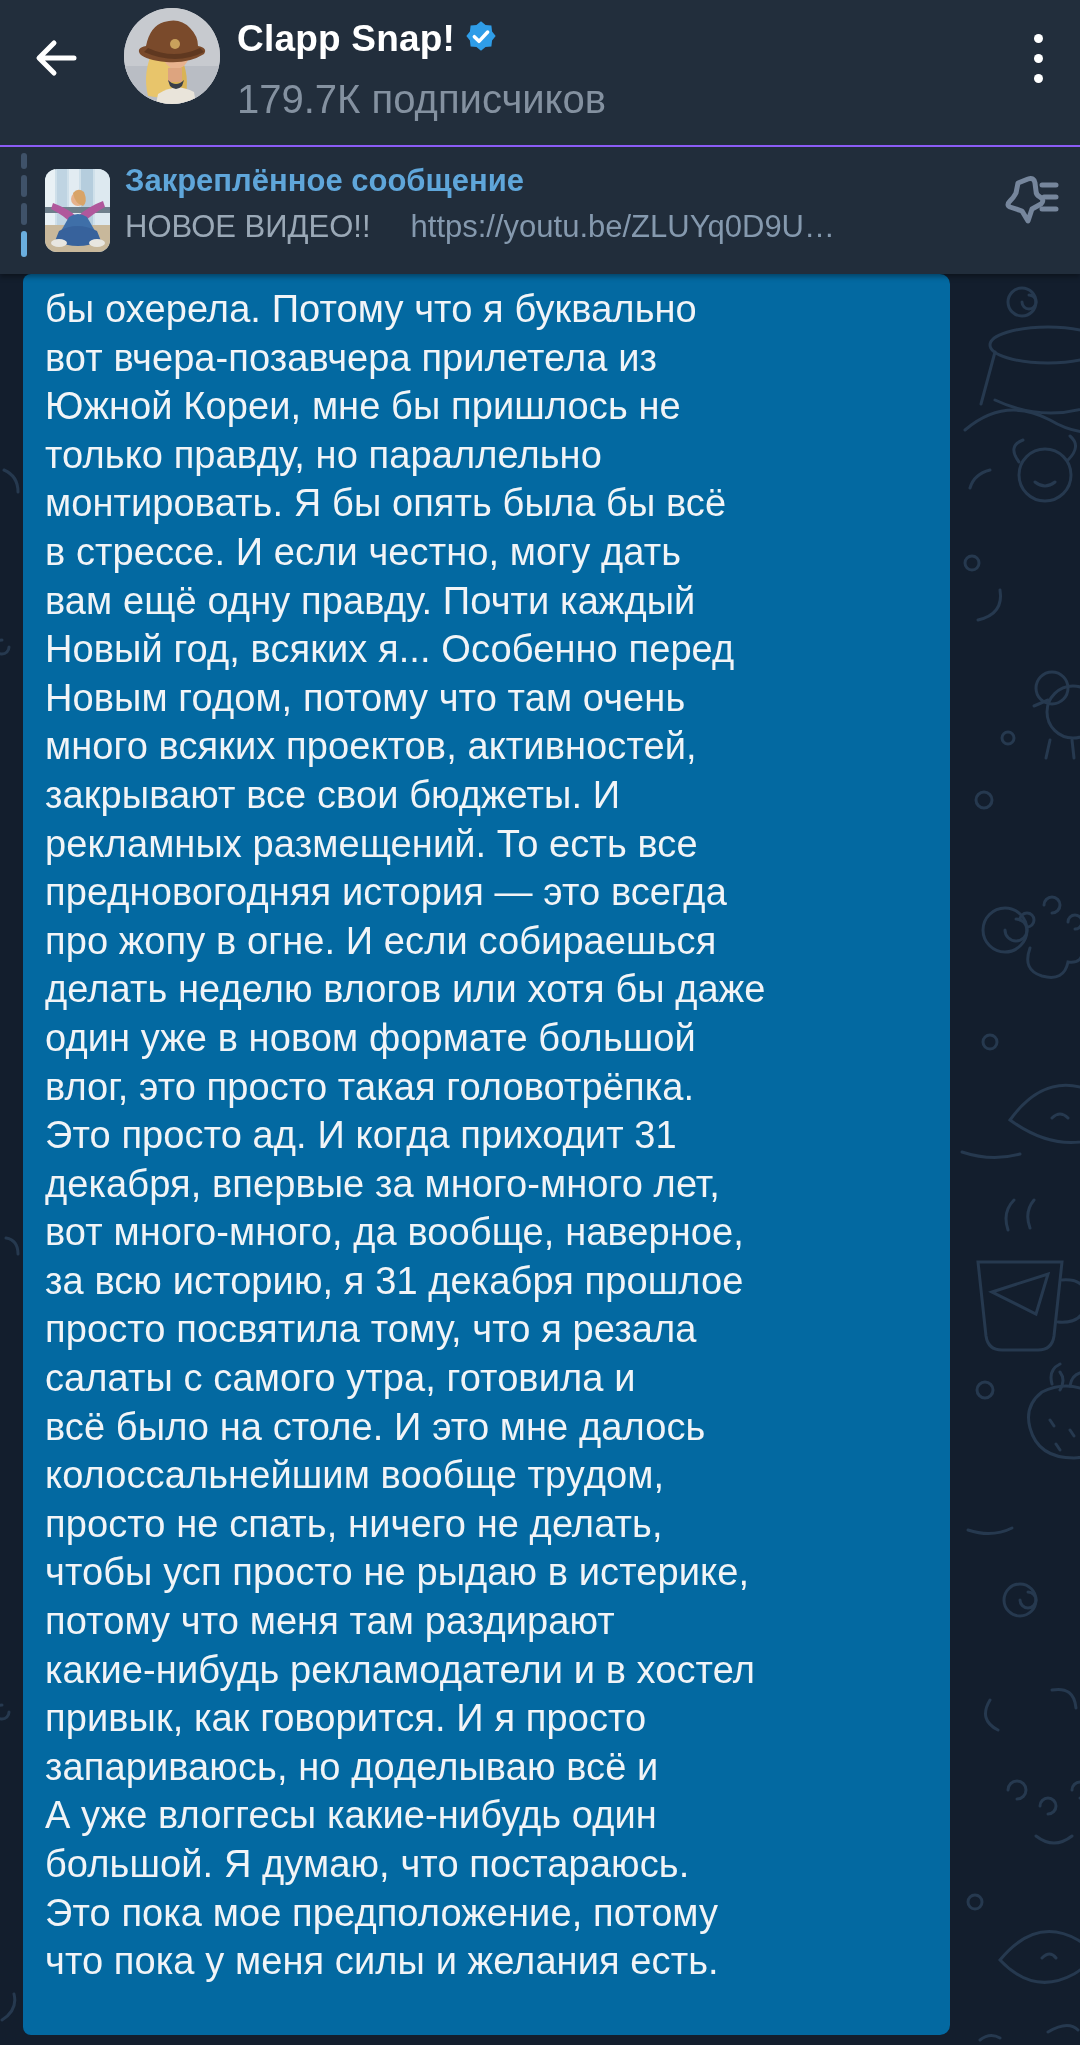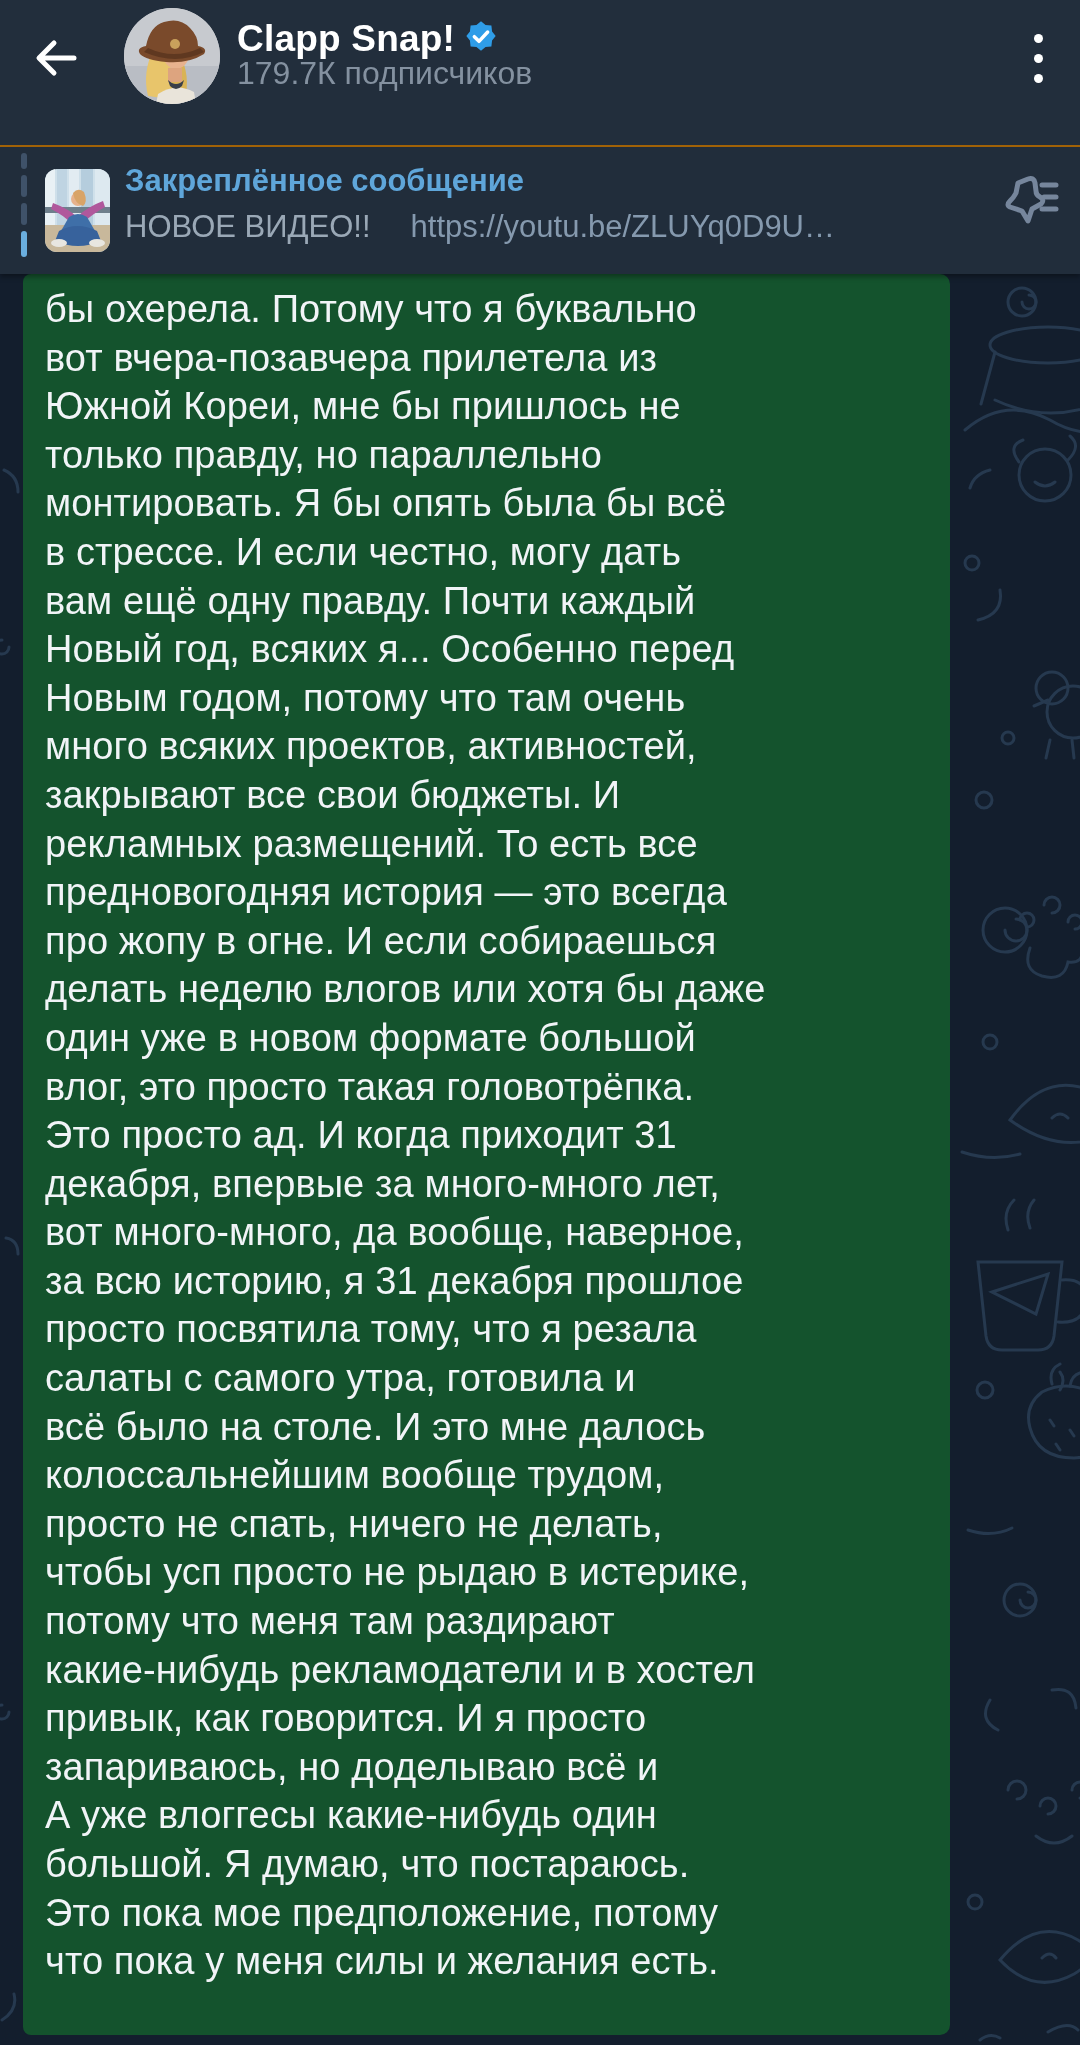--- a/index.html
+++ b/index.html
@@ -19,29 +19,29 @@
   }
   .back-btn{position:absolute;left:30px;top:32px;width:52px;height:52px;}
   .avatar{
     position:absolute;left:124px;top:8px;width:96px;height:96px;border-radius:50%;
     overflow:hidden;background:#c9ccd1;
   }
   .title-row{position:absolute;left:237px;top:18px;height:44px;display:flex;align-items:flex-start;gap:10px;}
   .chat-title{color:#ffffff;font-size:37px;font-weight:700;letter-spacing:.2px;white-space:nowrap;}
   .verified{width:32px;height:32px;margin-top:2px;}
   .chat-subtitle{
-    position:absolute;left:237px;top:55px;font-size:32px;color:#8491a0;white-space:nowrap;
+    position:absolute;left:237px;top:77px;font-size:40px;color:#8491a0;white-space:nowrap;
   }
   .menu-dots{position:absolute;right:22px;top:30px;width:40px;height:56px;display:flex;flex-direction:column;align-items:center;justify-content:center;gap:11px;}
   .menu-dots i{width:9px;height:9px;border-radius:50%;background:#ffffff;display:block;}
   
   .pinned-bar{
     position:absolute;left:0;top:145px;width:1080px;height:129px;
     background:#212d3b;z-index:4;
-    border-top:2px solid #a16207;
+    border-top:2px solid #8b5cf6;
     box-shadow:0 3px 5px rgba(0,0,0,.35);
   }
   .pin-indicator{position:absolute;left:21px;top:6px;width:6px;}
   .pin-indicator i{display:block;width:6px;border-radius:3px;background:#3f5269;margin-bottom:6px;}
   .pin-indicator i.seg-1{height:16px;}
   .pin-indicator i.seg-2{height:22px;}
   .pin-indicator i.seg-3{height:22px;}
   .pin-indicator i.active{height:26px;background:#6aaede;}
   .pin-thumb{
     position:absolute;left:45px;top:22px;width:65px;height:83px;border-radius:12px;overflow:hidden;
@@ -50,21 +50,21 @@
     position:absolute;left:125px;top:16px;font-size:31px;font-weight:700;color:#5fa6da;white-space:nowrap;
   }
   .pinned-preview{
     position:absolute;left:125px;top:62px;font-size:31px;color:#9aa8b6;white-space:nowrap;max-width:860px;overflow:hidden;
   }
   .pinned-preview .link{color:#8599ae;margin-left:40px;}
   .pin-list-icon{position:absolute;right:18px;top:22px;width:64px;height:64px;}
   
   .bubble{
     position:absolute;left:23px;top:274px;width:927px;height:1761px;
-    background:#14532d;border-radius:8px 10px 10px 8px;z-index:2;
+    background:#0369a1;border-radius:8px 10px 10px 8px;z-index:2;
     padding:11px 20px 16px 22px;
   }
   .msg-line{
     font-size:38px;line-height:48.6px;color:#f1f4f7;white-space:pre;letter-spacing:.1px;
   }
 </style>
 </head>
 <body>
 
 <div class="screen">

